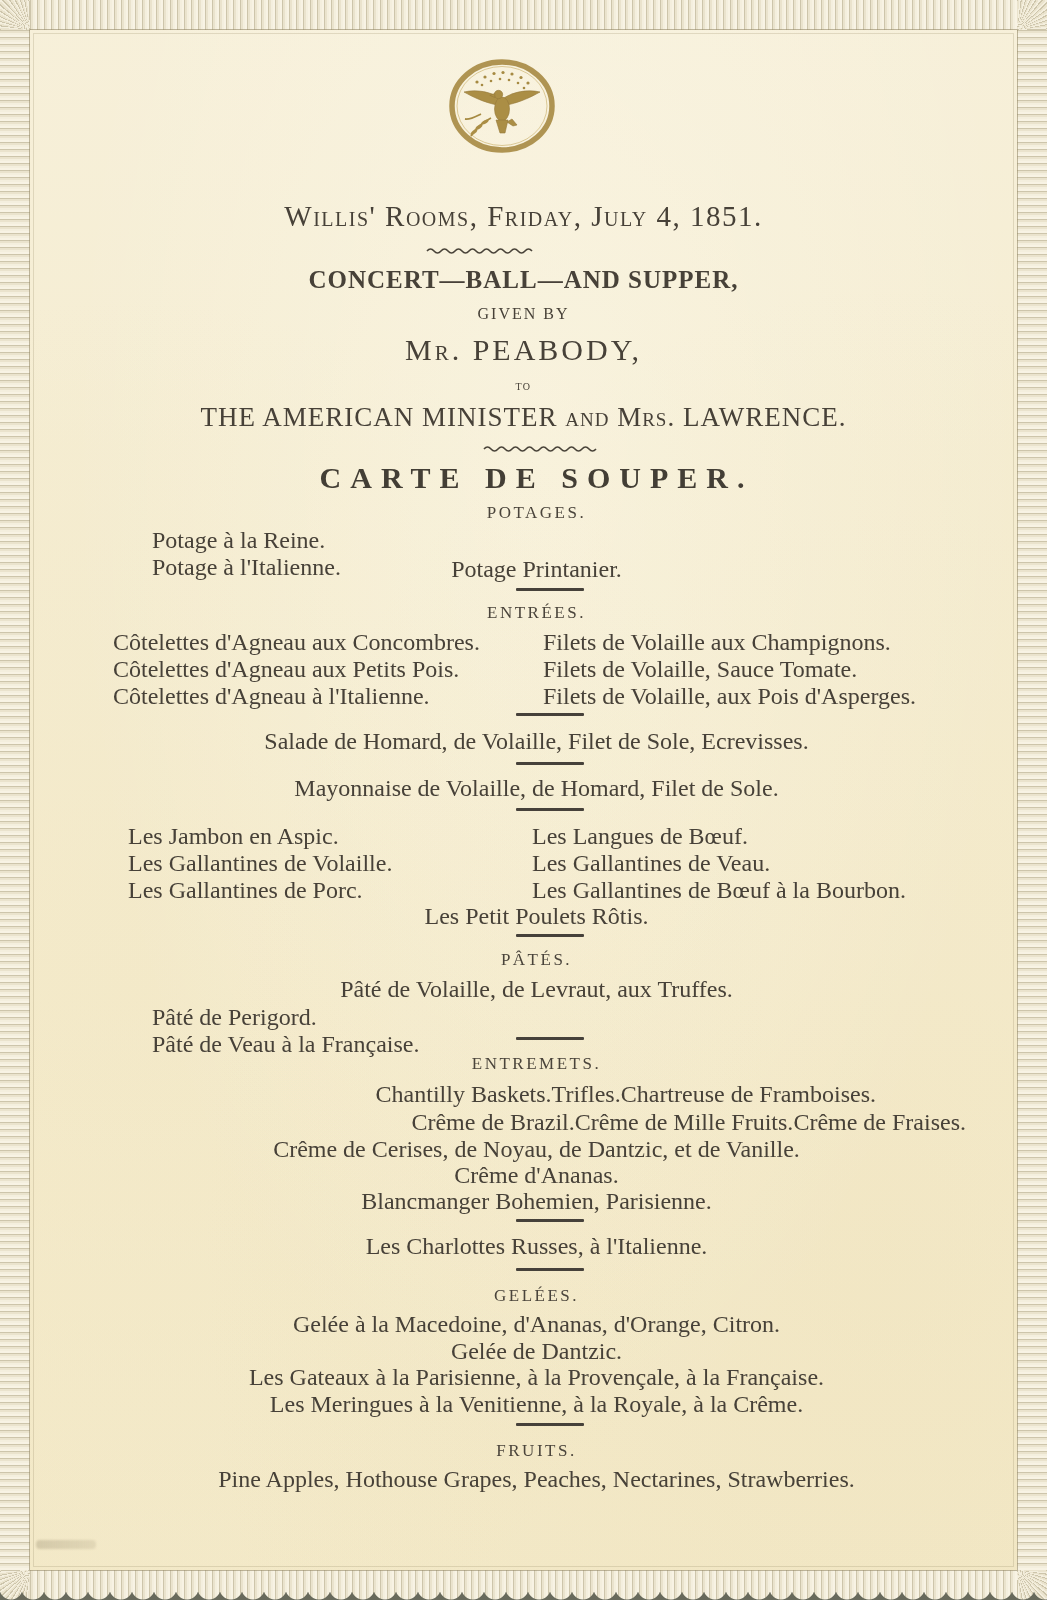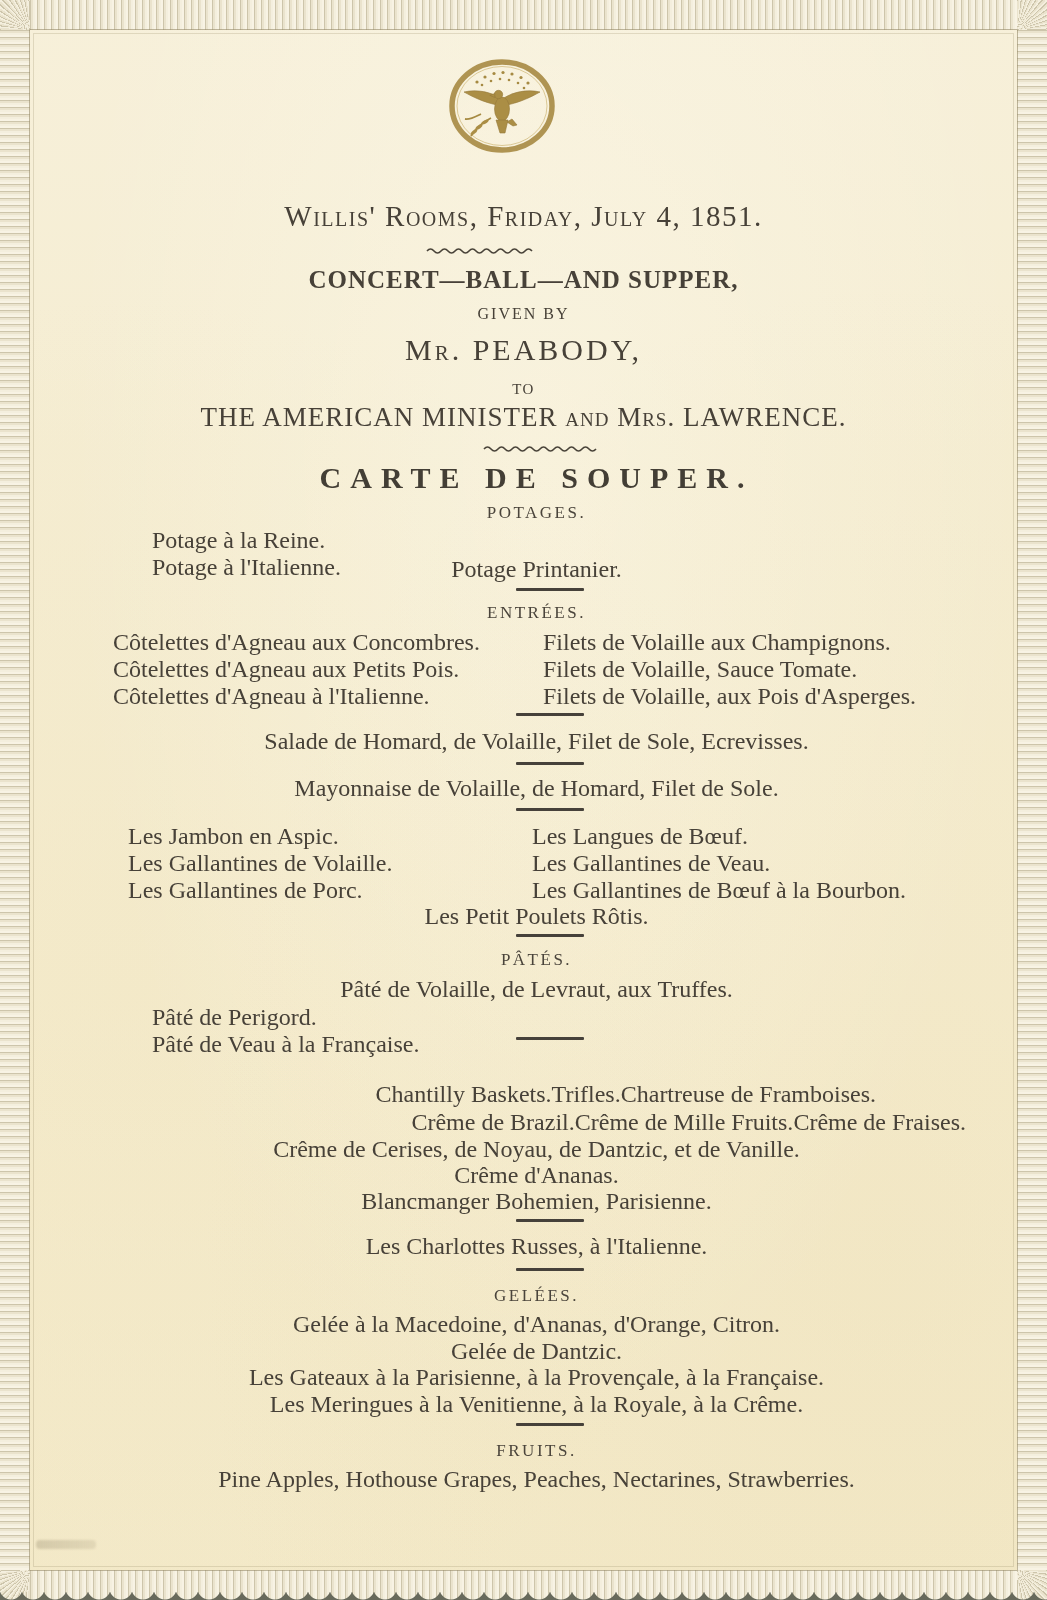--- a/index.html
+++ b/index.html
@@ -37,21 +37,21 @@
   
   .t{position:absolute;left:30px;right:30px;text-align:center;white-space:nowrap;}
   .off{padding-left:26px;}
   .sc{font-variant:small-caps;}
   .h{font-size:17px;letter-spacing:2.5px;color:#4a443b;}
   .b{font-size:24px;}
   .venue{font-size:29px;letter-spacing:1.5px;}
   .event{font-size:25px;font-weight:700;letter-spacing:1px;}
   .tiny{font-size:16px;letter-spacing:2px;}
   .host{font-size:30px;letter-spacing:3px;}
-  .to{font-size:15px;letter-spacing:1.5px;}
+  .to{font-size:10px;letter-spacing:1.5px;}
   .honorees{font-size:27px;letter-spacing:1px;}
   .menutitle{font-size:30px;font-weight:700;letter-spacing:9px;color:#433e35;}
 
   .rule{position:absolute;left:calc(50% - 8px);width:68px;height:3px;background:#46413a;border-radius:1px;}
   .wavy{position:absolute;height:10px;}
 
   
   .row2{position:absolute;left:30px;right:30px;display:flex;justify-content:space-between;font-size:24px;white-space:nowrap;flex-direction:column;}
   .cols{position:absolute;left:0;right:0;height:30px;font-size:24px;white-space:nowrap;padding-left:19px;}
   .cols .cl{position:absolute;left:113px;}
@@ -190,20 +190,21 @@
 
   <div class="t h off" style="top:950px">PÂTÉS.</div>
   <div class="t b off" style="top:976px">Pâté de Volaille, de Levraut, aux Truffes.</div>
   <div class="row2" style="top:1004px;padding:0 94px 0 122px">
     <span>Pâté de Perigord.</span>
     <span>Pâté de Veau à la Française.</span>
   </div>
 
   <div class="rule" style="top:1037px"></div>
 
+  <div class="t h off" style="top:1054px">ENTREMETS.</div>
   <div class="row3" style="top:1081px;padding:0 141px 0 174px">
     <span>Chantilly Baskets.</span>
     <span>Trifles.</span>
     <span>Chartreuse de Framboises.</span>
   </div>
   <div class="row3" style="top:1109px;padding:0 51px 0 88px">
     <span>Crême de Brazil.</span>
     <span>Crême de Mille Fruits.</span>
     <span>Crême de Fraises.</span>
   </div>

